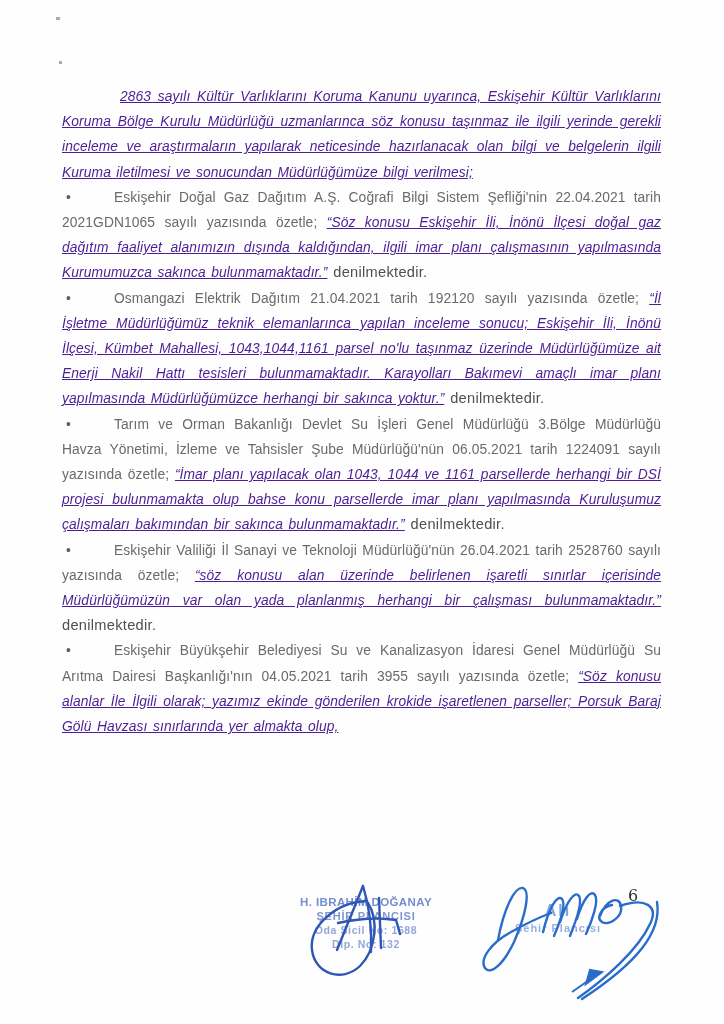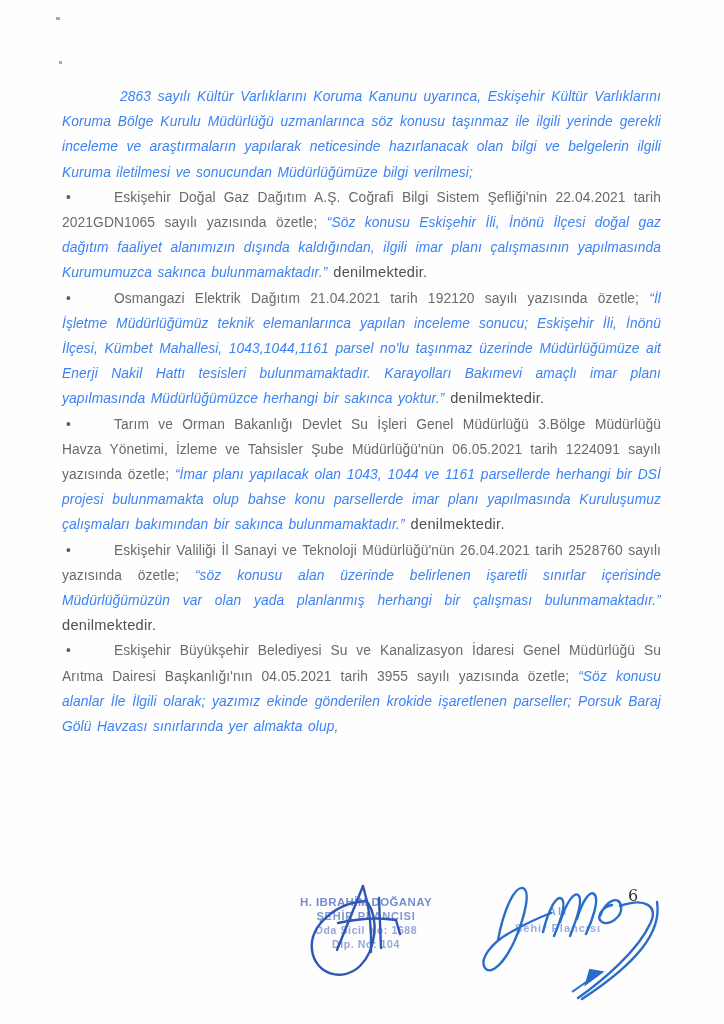--- a/index.html
+++ b/index.html
@@ -30,21 +30,21 @@
   .para.indented { text-indent: 58px; }
   .bullet-glyph {
     display: inline-block;
     width: 52px;
     padding-left: 4px;
     box-sizing: border-box;
     font-style: normal;
     color: #5e5e5e;
     text-indent: 0;
   }
-  .seg-italic { font-style: italic; color: #3b82f6; }
+  .seg-italic { font-style: italic; color: #4c1d95; text-decoration: underline; }
   .seg-regular { font-style: normal; }
   .seg-strong {
     font-style: normal;
     color: #4f4f4f;
     font-size: 14.6px;
     letter-spacing: 0.3px;
   }
   
   .stamp {
     position: absolute;
@@ -57,21 +57,21 @@
     left: 293px; top: 895px; width: 146px;
     color: rgba(122, 143, 205, 0.95);
   }
   .stamp-left .s-line1 { font-size: 11.5px; letter-spacing: 0.4px; color: rgba(110,135,205,0.95); }
   .stamp-left .s-line2 { font-size: 11px; letter-spacing: 0.8px; }
   .stamp-left .s-line3, .stamp-left .s-line4 { font-size: 10.5px; letter-spacing: 0.6px; color: rgba(130,150,210,0.85); }
   .stamp-right {
     left: 492px; top: 901px; width: 132px;
     color: rgba(105, 150, 220, 0.85);
   }
-  .stamp-right .s-line1 { font-size: 11px; letter-spacing: 2px; line-height: 20px; color: rgba(95,145,220,0.8); }
+  .stamp-right .s-line1 { font-size: 16px; letter-spacing: 2px; line-height: 20px; color: rgba(95,145,220,0.8); }
   .stamp-right .s-line2 { font-size: 11px; letter-spacing: 1px; line-height: 14px; color: rgba(125,155,215,0.8); }
   .sig-svg {
     position: absolute;
     left: 280px; top: 868px;
     z-index: 2;
     pointer-events: none;
   }
   .page-number {
     position: absolute;
     left: 628px; top: 886px;
@@ -111,21 +111,21 @@
     <p class="para"><span class="bullet-glyph">•</span><span class="seg-regular">Eskişehir Valiliği İl Sanayi ve Teknoloji Müdürlüğü'nün 26.04.2021 tarih 2528760 sayılı yazısında özetle; </span><span class="seg-italic">“söz konusu alan üzerinde belirlenen işaretli sınırlar içerisinde Müdürlüğümüzün var olan yada planlanmış herhangi bir çalışması bulunmamaktadır.”</span><span class="seg-strong"> denilmektedir.</span></p>
 
     <p class="para"><span class="bullet-glyph">•</span><span class="seg-regular">Eskişehir Büyükşehir Belediyesi Su ve Kanalizasyon İdaresi Genel Müdürlüğü Su Arıtma Dairesi Başkanlığı'nın 04.05.2021 tarih 3955 sayılı yazısında özetle; </span><span class="seg-italic">“Söz konusu alanlar İle İlgili olarak; yazımız ekinde gönderilen krokide işaretlenen parseller; Porsuk Baraj Gölü Havzası sınırlarında yer almakta olup,</span></p>
 
   </div>
 
   <div class="stamp stamp-left">
     <div class="s-line1">H. IBRAHİM DOĞANAY</div>
     <div class="s-line2">ŞEHİR PLANCISI</div>
     <div class="s-line3">Oda Sicil No: 1688</div>
-    <div class="s-line4">Dip. No: 104</div>
+    <div class="s-line4">Dip. No: 132</div>
   </div>
 
   <div class="stamp stamp-right">
     <div class="s-line1">Ali</div>
     <div class="s-line2">Şehir Plancısı</div>
   </div>
 
   <svg class="sig-svg" width="400" height="150" viewBox="280 868 400 150" xmlns="http://www.w3.org/2000/svg">
 
     <g stroke="#2f56b5" stroke-width="2.4" fill="none" stroke-linecap="round">

